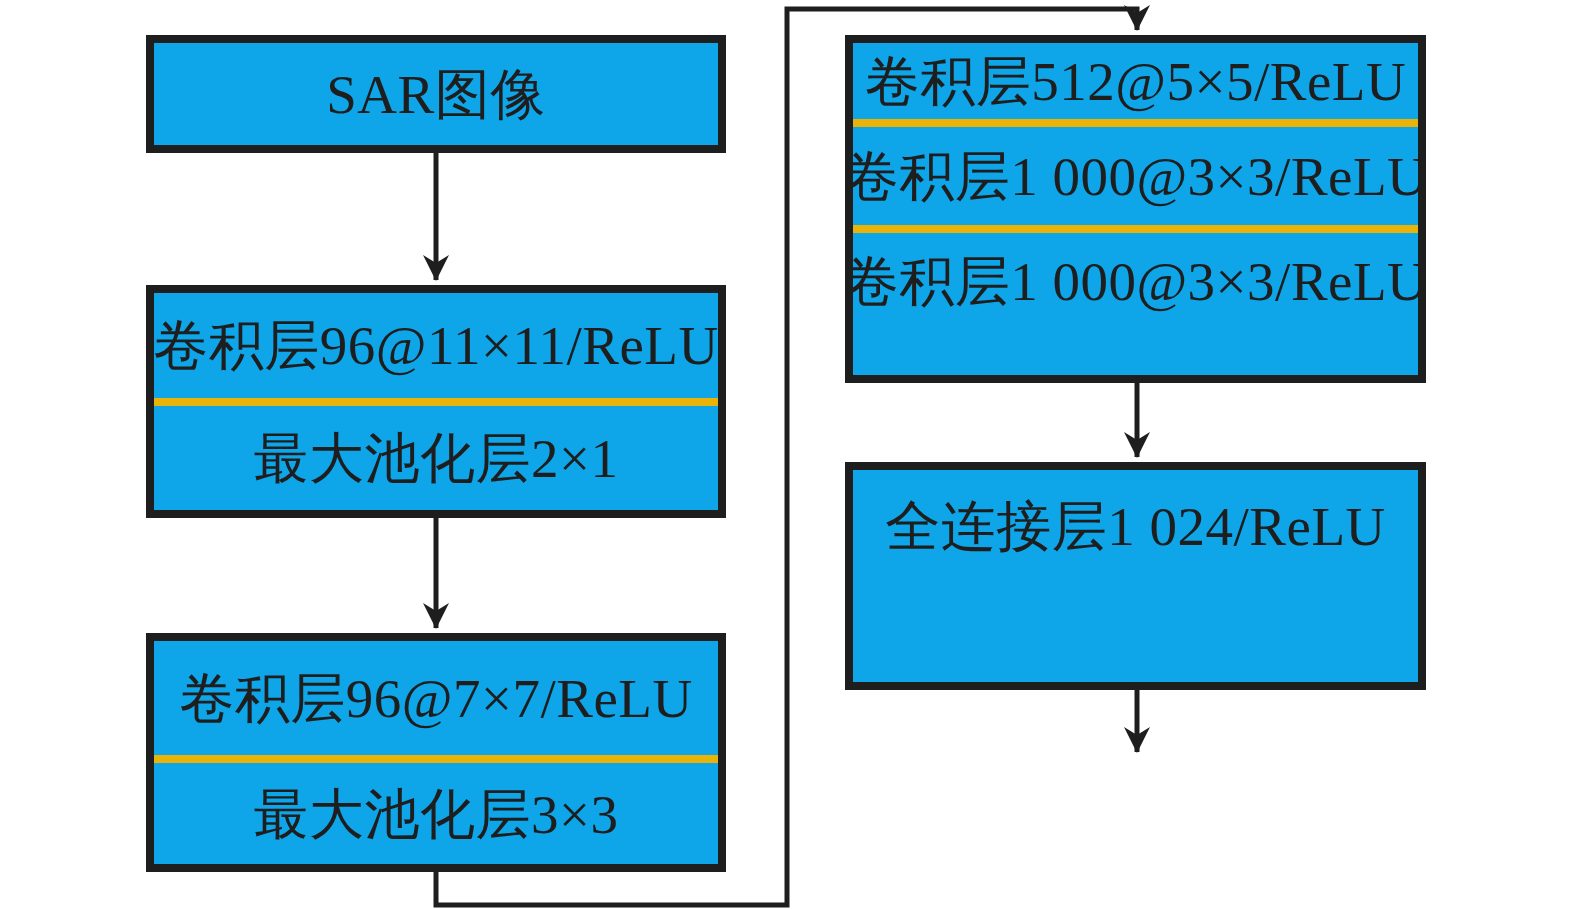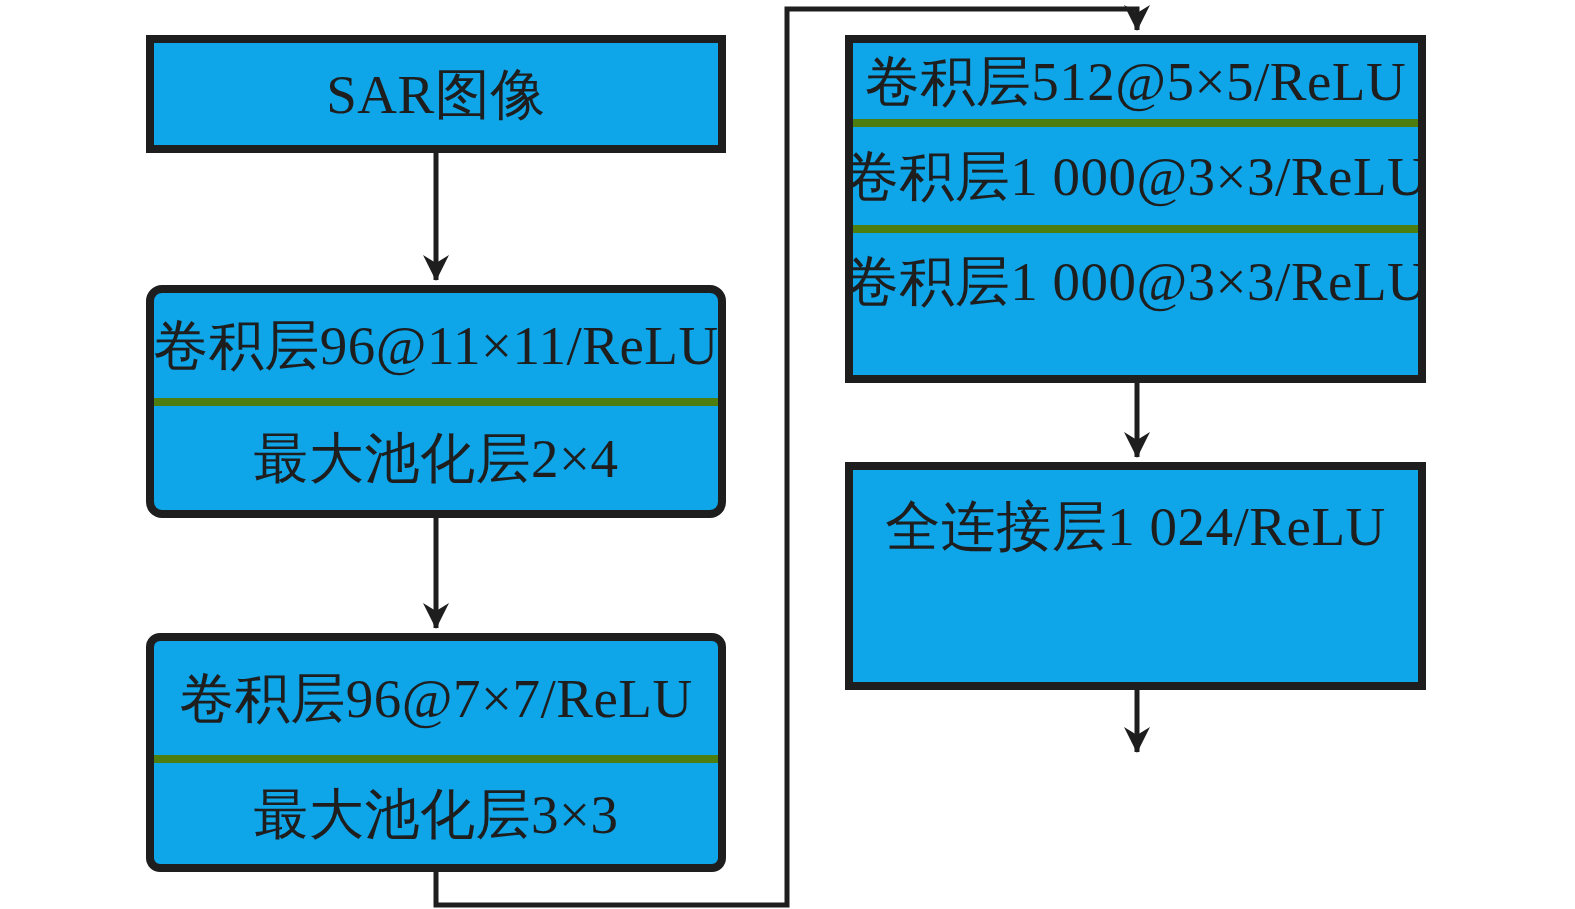--- a/index.html
+++ b/index.html
@@ -33,21 +33,21 @@
     display: flex;
     align-items: center;
     justify-content: center;
   }
   .cell {
     display: flex;
     align-items: center;
     justify-content: center;
   }
   .cell + .cell {
-    border-top: 8px solid #4d7c0f;
+    border-top: 8px solid #eab308;
   }
   .lbl {
     font-size: 55px;
     line-height: 1;
     white-space: nowrap;
     letter-spacing: 0.5px;
   }
 </style>
 </head>
 <body>
@@ -64,30 +64,30 @@
     <path class="flowline" d="M436 518 L436 628" marker-end="url(#ah)"></path>
     <path class="flowline" d="M436 870 L436 905 L787 905 L787 9 L1137 9 L1137 30" marker-end="url(#ah)"></path>
     <path class="flowline" d="M1137 383 L1137 457" marker-end="url(#ah)"></path>
     <path class="flowline" d="M1137 690 L1137 752" marker-end="url(#ah)"></path>
   </svg>
 
   <div class="node" style="left:146px; top:35px; width:580px; height:118px;">
     <span class="lbl">SAR图像</span>
   </div>
 
-  <div class="group" style="left:146px; top:285px; width:580px; height:233px;border-radius:16px;">
+  <div class="group" style="left:146px; top:285px; width:580px; height:233px;">
     <div class="cell" style="height:105px;">
       <span class="lbl">卷积层96@11×11/ReLU</span>
     </div>
     <div class="cell" style="height:112px;">
-      <span class="lbl">最大池化层2×4</span>
+      <span class="lbl">最大池化层2×1</span>
     </div>
   </div>
 
-  <div class="group" style="left:146px; top:633px; width:580px; height:239px;border-radius:14px;">
+  <div class="group" style="left:146px; top:633px; width:580px; height:239px;">
     <div class="cell" style="height:114px;">
       <span class="lbl">卷积层96@7×7/ReLU</span>
     </div>
     <div class="cell" style="height:110px;">
       <span class="lbl">最大池化层3×3</span>
     </div>
   </div>
 
   <div class="group" style="left:845px; top:35px; width:581px; height:348px;">
     <div class="cell" style="height:76px;">

